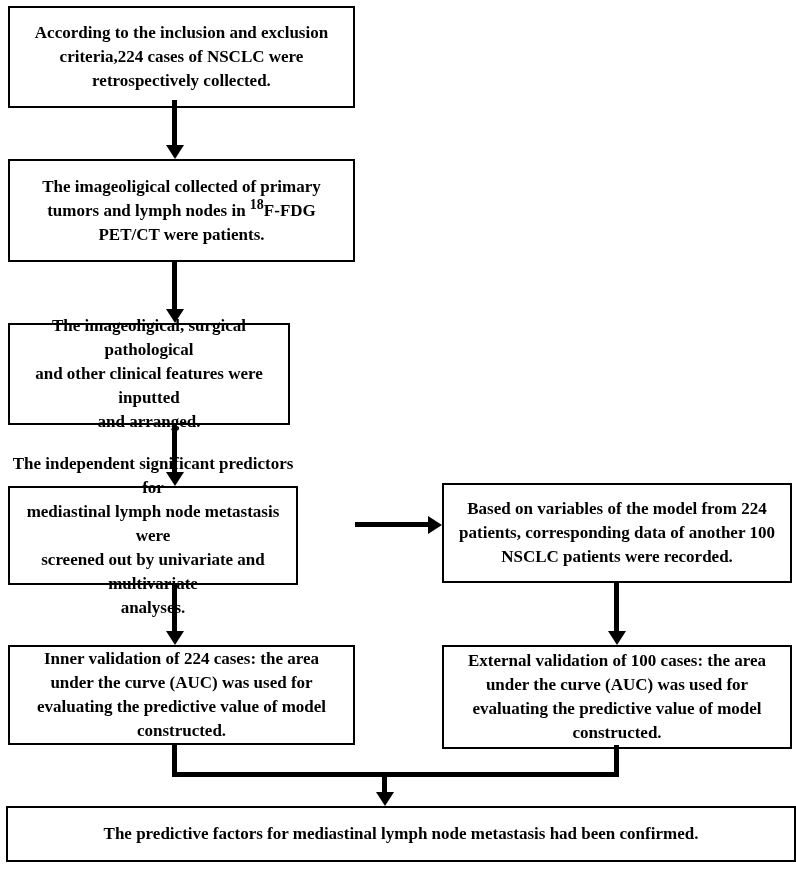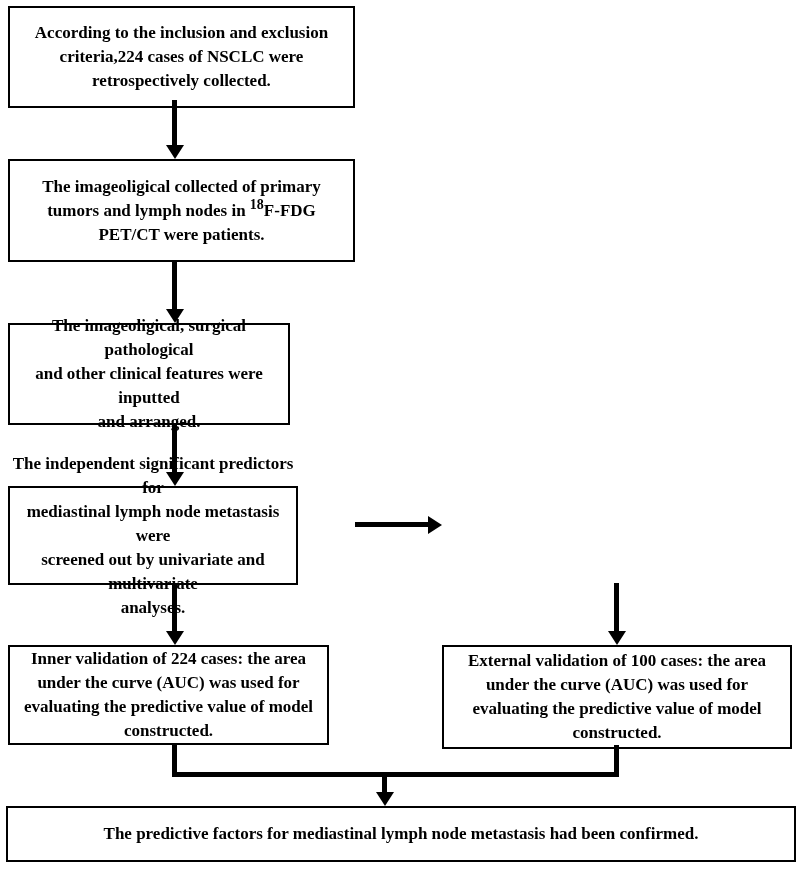--- a/index.html
+++ b/index.html
@@ -65,21 +65,21 @@
     border-top: 9px solid transparent;
     border-bottom: 9px solid transparent;
     border-left: 14px solid #000000;
   }
   
   .b1 { left: 8px;   top: 6px;   width: 347px; height: 102px;  }
   .b2 { left: 8px;   top: 159px; width: 347px; height: 103px; }
   .b3 { left: 8px;   top: 323px; width: 282px; height: 102px; }
   .b4 { left: 8px;   top: 486px; width: 290px; height: 99px;  }
   .b5 { left: 442px; top: 483px; width: 350px; height: 100px; }
-  .b6 { left: 8px;   top: 645px; width: 321px; height: 100px; }
+  .b6 { left: 8px;   top: 645px; width: 347px; height: 100px; }
   .b7 { left: 442px; top: 645px; width: 350px; height: 104px; }
   .b8 { left: 6px;   top: 806px; width: 790px; height: 56px;  }
 </style>
 </head>
 <body>
 
 <div class="canvas">
 
   <div class="box b1">
     <span class="boxtext">According to the inclusion and exclusion
@@ -99,20 +99,25 @@
 and arranged.</span>
   </div>
 
   <div class="box b4">
     <span class="boxtext">The independent significant predictors for
 mediastinal lymph node metastasis were
 screened out by univariate and multivariate
 analyses.</span>
   </div>
 
+  <div class="box b5">
+    <span class="boxtext">Based on variables of the model from 224
+patients, corresponding data of another 100
+NSCLC patients were recorded.</span>
+  </div>
 
   <div class="box b6">
     <span class="boxtext">Inner validation of 224 cases: the area
 under the curve (AUC) was used for
 evaluating the predictive value of model
 constructed.</span>
   </div>
 
   <div class="box b7">
     <span class="boxtext">External validation of 100 cases: the area

